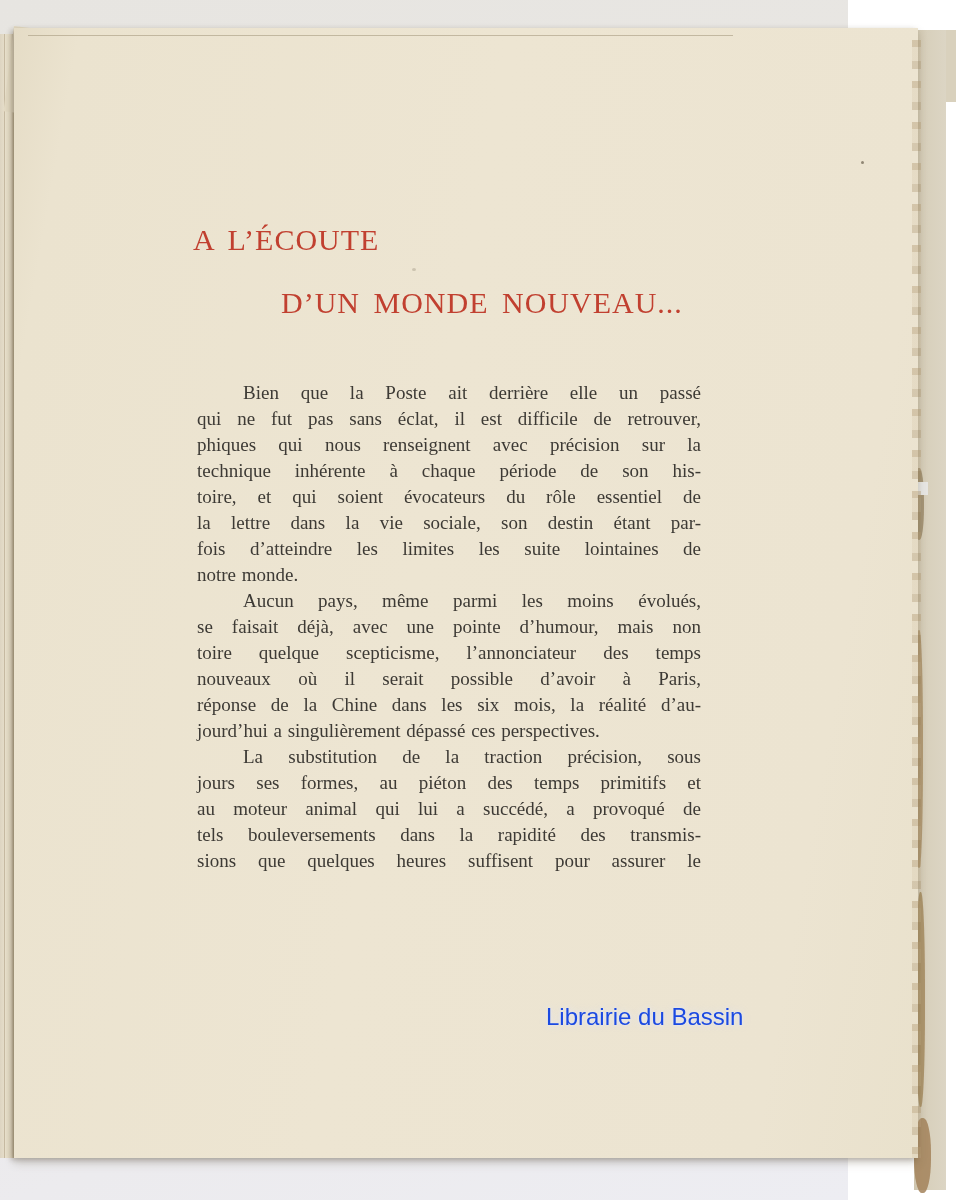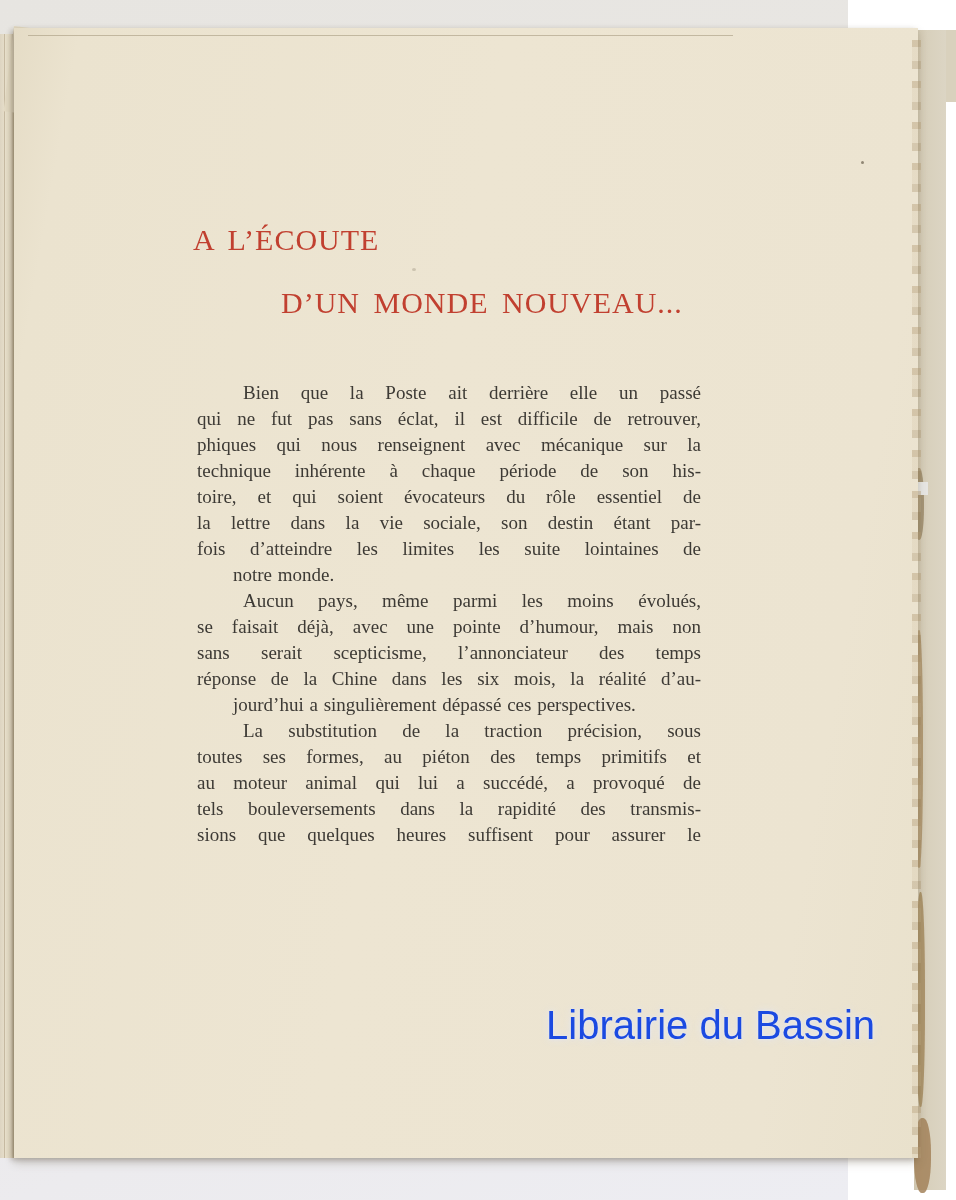--- a/index.html
+++ b/index.html
@@ -47,25 +47,25 @@
       word-spacing:5px;white-space:nowrap;font-weight:400;}
   .title-l1{left:179px;top:195px;}
   .title-l2{left:259px;top:258px;margin-left:8px;}
 
   
   .body-block{position:absolute;left:183px;top:352px;width:504px;
       color:#3d3a35;font-size:19px;}
   .pline{height:26px;line-height:26px;text-align:justify;text-align-last:justify;
       word-spacing:1px;}
   .pline.indent{text-indent:46px;}
-  .pline.natural{text-align-last:left;margin-left:36px;}
+  .pline.natural{text-align-last:left;}
 
   
   .watermark{position:absolute;left:546px;top:1003px;
-      font-family:"Liberation Sans", sans-serif;font-size:40px;color:#1b4ae1;
+      font-family:"Liberation Sans", sans-serif;font-size:24px;color:#1b4ae1;
       text-shadow:0 0 3px rgba(228,232,248,.95),0 0 8px rgba(228,232,248,.8);
       white-space:nowrap;}
 </style>
 </head>
 <body>
 
 <div class="photo">
 
   <div class="pages-left">
     <div class="fold-line"></div>
@@ -88,39 +88,40 @@
     <div class="speck s2"></div>
 
     <div class="title-line title-l1">A L’ÉCOUTE</div>
     <div class="title-line title-l2">D’UN MONDE NOUVEAU...</div>
 
     <div class="body-block">
 
       <div>
         <div class="pline indent">Bien que la Poste ait derrière elle un passé</div>
         <div class="pline">qui ne fut pas sans éclat, il est difficile de retrouver,</div>
-        <div class="pline">phiques qui nous renseignent avec mécanique sur la</div>
+        <div class="pline">phiques qui nous renseignent avec précision sur la</div>
         <div class="pline">technique inhérente à chaque période de son his-</div>
         <div class="pline">toire, et qui soient évocateurs du rôle essentiel de</div>
         <div class="pline">la lettre dans la vie sociale, son destin étant par-</div>
         <div class="pline">fois d’atteindre les limites les suite lointaines de</div>
         <div class="pline natural">notre monde.</div>
       </div>
 
       <div>
         <div class="pline indent">Aucun pays, même parmi les moins évolués,</div>
         <div class="pline">se faisait déjà, avec une pointe d’humour, mais non</div>
-        <div class="pline">sans serait scepticisme, l’annonciateur des temps</div>
+        <div class="pline">toire quelque scepticisme, l’annonciateur des temps</div>
+        <div class="pline">nouveaux où il serait possible d’avoir à Paris,</div>
         <div class="pline">réponse de la Chine dans les six mois, la réalité d’au-</div>
         <div class="pline natural">jourd’hui a singulièrement dépassé ces perspectives.</div>
       </div>
 
       <div>
         <div class="pline indent">La substitution de la traction précision, sous</div>
-        <div class="pline">toutes ses formes, au piéton des temps primitifs et</div>
+        <div class="pline">jours ses formes, au piéton des temps primitifs et</div>
         <div class="pline">au moteur animal qui lui a succédé, a provoqué de</div>
         <div class="pline">tels bouleversements dans la rapidité des transmis-</div>
         <div class="pline">sions que quelques heures suffisent pour assurer le</div>
       </div>
     </div>
   </div>
 
   <div class="watermark">Librairie du Bassin</div>
 </div>
 

